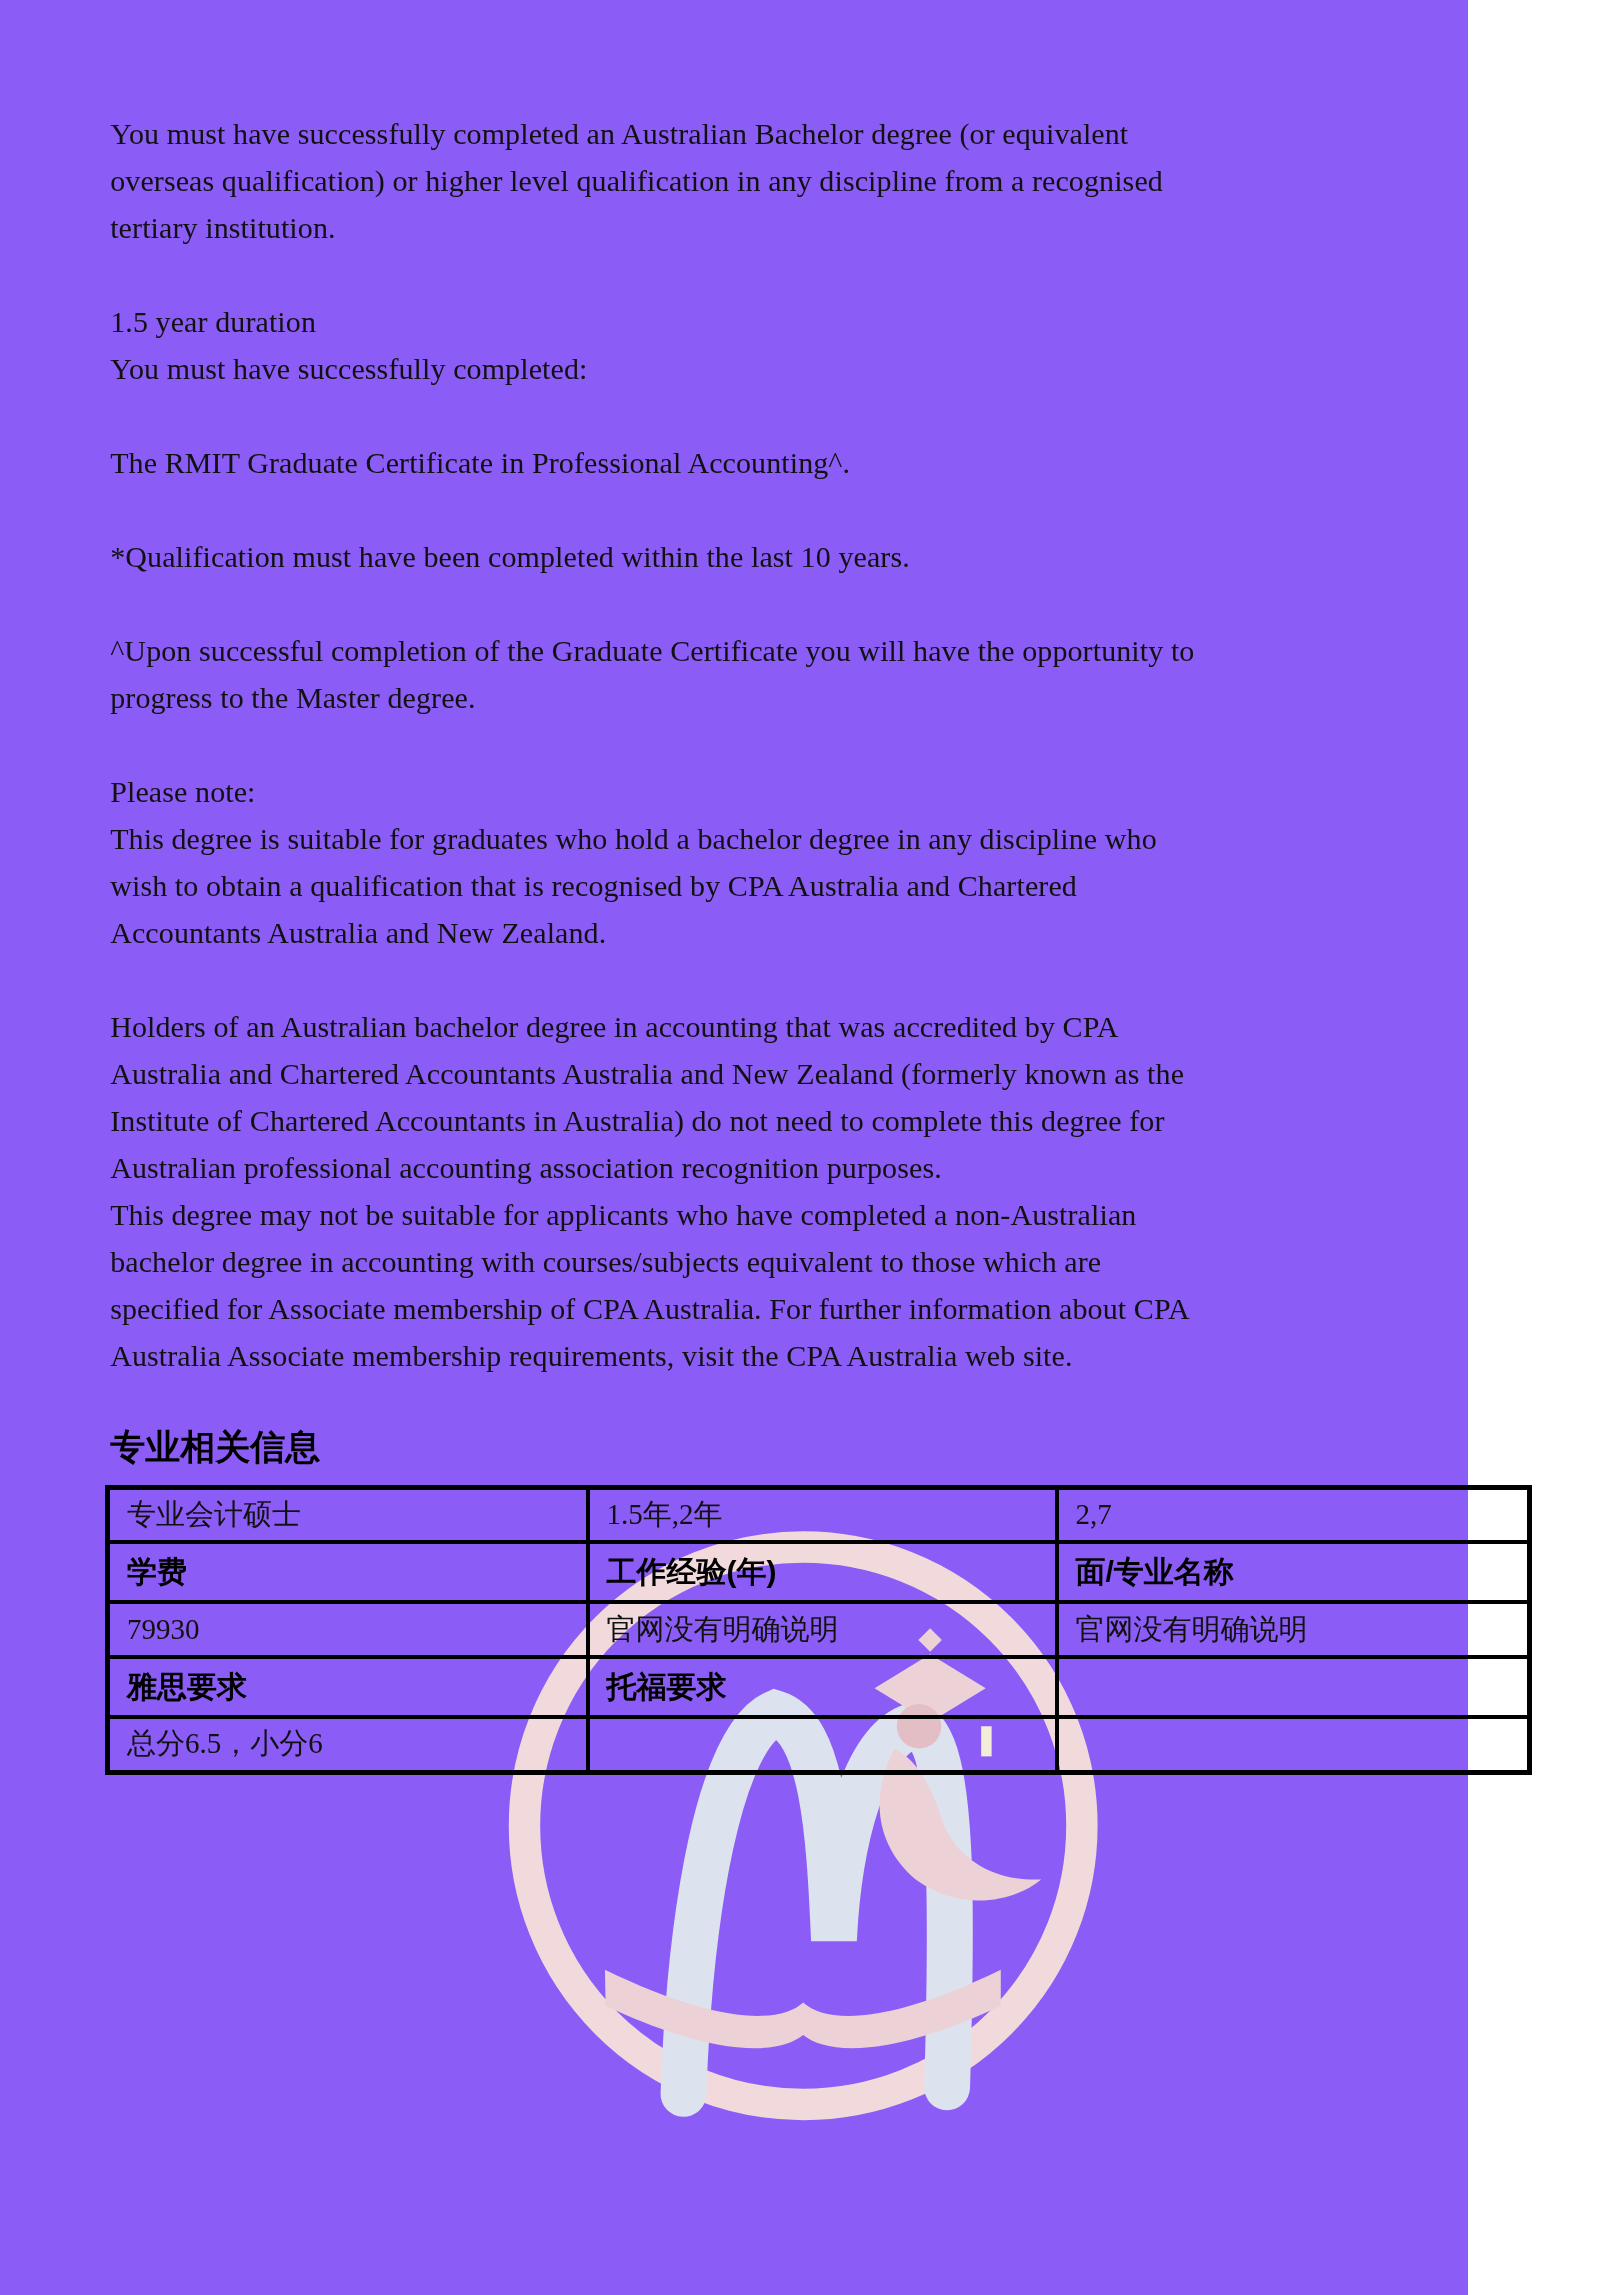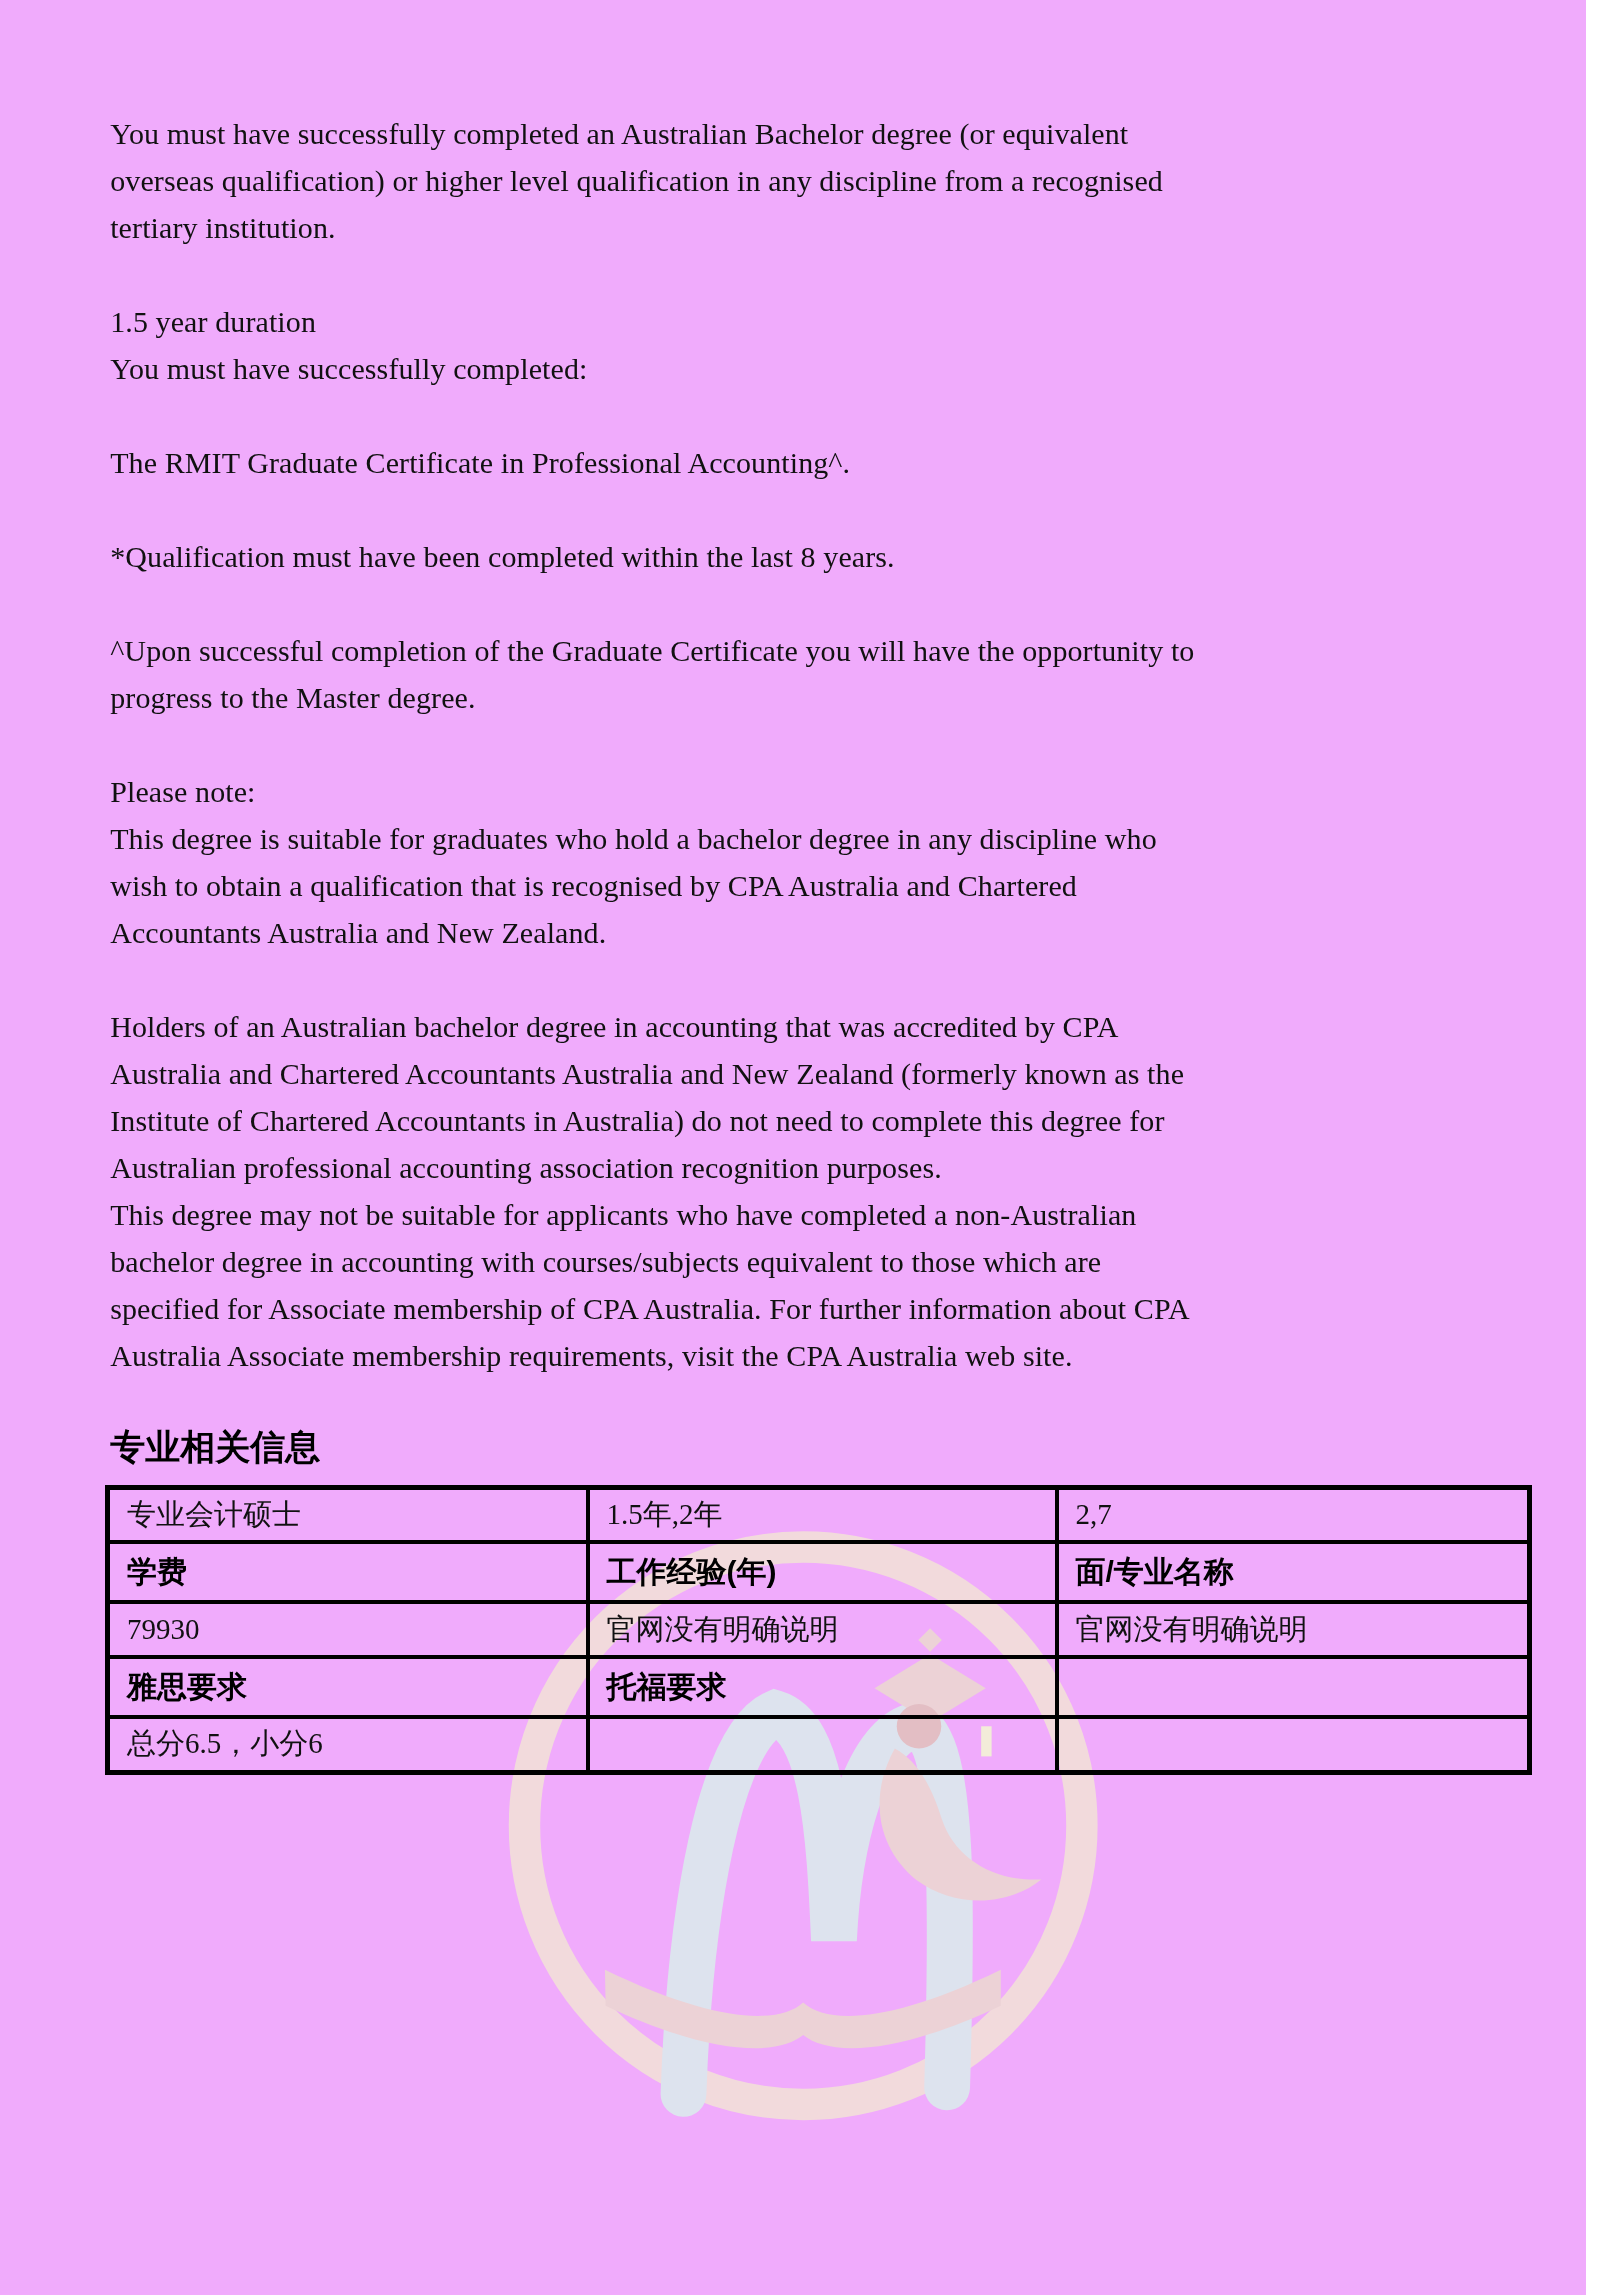--- a/index.html
+++ b/index.html
@@ -3,21 +3,21 @@
 <meta charset="utf-8">
 <style>
   html, body {
     margin: 0; padding: 0;
     width: 1623px; height: 2295px;
     background: #ffffff;
     overflow: hidden;
     font-family: "Liberation Serif", serif;
     color: #111111;
   }
-  .page { position: relative; width: 1586px; height: 2295px; background:#f0abfc; }
+  .page { position: relative; width: 1468px; height: 2295px; background:#8b5cf6; }
 
   
   .watermark {
     position: absolute; left: 497px; top: 1518px;
     width: 615px; height: 622px;
     pointer-events: none;
   }
   .wm-ring   { fill: none; stroke: var(--ring,  #f2dadc); stroke-width: 48px; }
   .wm-wave   { fill: none; stroke: var(--wave,  #dde3ee); stroke-width: 70px; stroke-linecap: round; }
   .wm-fig    { fill: var(--figure, #ecd2d6); }
@@ -85,21 +85,21 @@
     </g>
 
     <path class="wm-fig" d="M 165 690 C 330 770 430 775 468 740 C 506 775 606 770 770 690 L 770 745 C 600 825 505 820 468 790 C 431 820 336 825 166 745 Z"></path>
   </svg>
 
   <div class="content">
     <div>
         <p>You must have successfully completed an Australian Bachelor degree (or equivalent<br>overseas qualification) or higher level qualification in any discipline from a recognised<br>tertiary institution.</p>
         <p>1.5 year duration<br>You must have successfully completed:</p>
         <p>The RMIT Graduate Certificate in Professional Accounting^.</p>
-        <p>*Qualification must have been completed within the last 8 years.</p>
+        <p>*Qualification must have been completed within the last 10 years.</p>
         <p>^Upon successful completion of the Graduate Certificate you will have the opportunity to<br>progress to the Master degree.</p>
         <p>Please note:<br>This degree is suitable for graduates who hold a bachelor degree in any discipline who<br>wish to obtain a qualification that is recognised by CPA Australia and Chartered<br>Accountants Australia and New Zealand.</p>
         <p>Holders of an Australian bachelor degree in accounting that was accredited by CPA<br>Australia and Chartered Accountants Australia and New Zealand (formerly known as the<br>Institute of Chartered Accountants in Australia) do not need to complete this degree for<br>Australian professional accounting association recognition purposes.<br>This degree may not be suitable for applicants who have completed a non-Australian<br>bachelor degree in accounting with courses/subjects equivalent to those which are<br>specified for Associate membership of CPA Australia. For further information about CPA<br>Australia Associate membership requirements, visit the CPA Australia web site.</p>
       </div>
 
     <h2 class="section-heading">专业相关信息</h2>
 
     <table class="info">
       <colgroup>
         <col style="width:480px">

